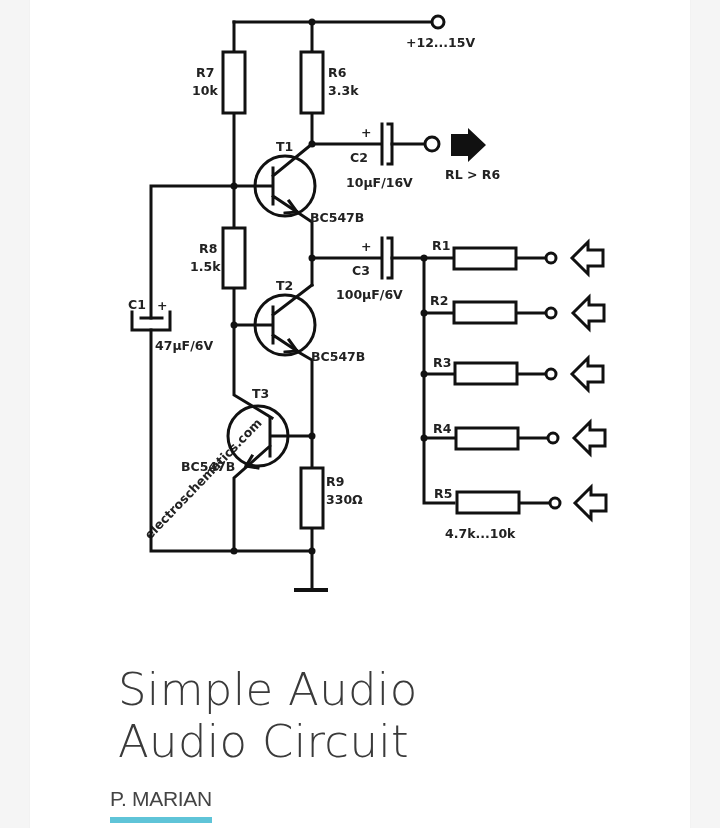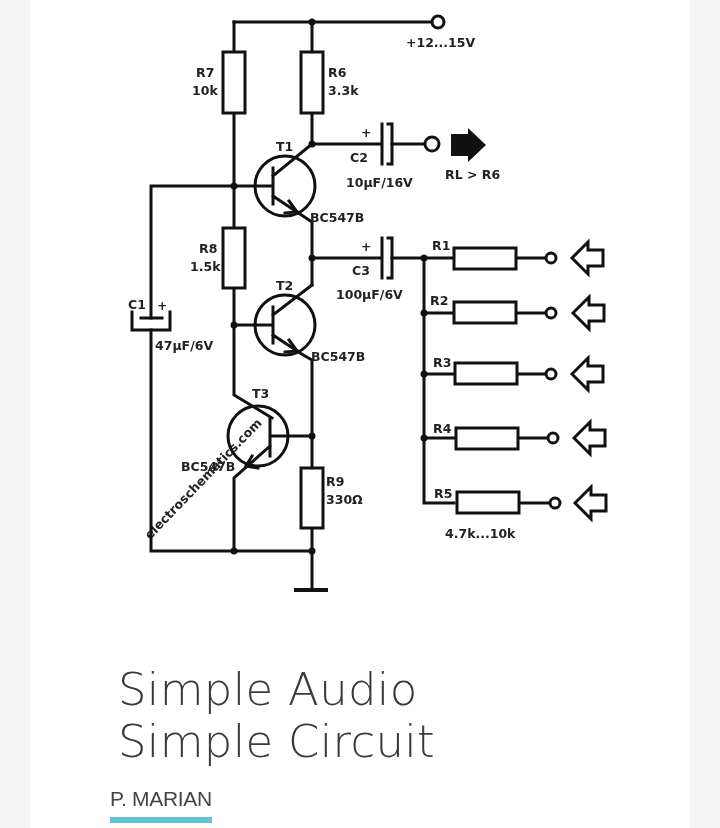--- a/index.html
+++ b/index.html
@@ -146,15 +146,15 @@
   <text x="432" y="250">R1</text>
   <text x="430" y="305">R2</text>
   <text x="433" y="367">R3</text>
   <text x="433" y="433">R4</text>
   <text x="434" y="498">R5</text>
   <text x="445" y="538">4.7k...10k</text>
 </svg>
 
 <h1 class="title">
   <span>Simple Audio</span>
-  <span>Simple Circuit</span>
+  <span>Audio Circuit</span>
 </h1>
 <a class="author">P. MARIAN</a>
 
 </body></html>

